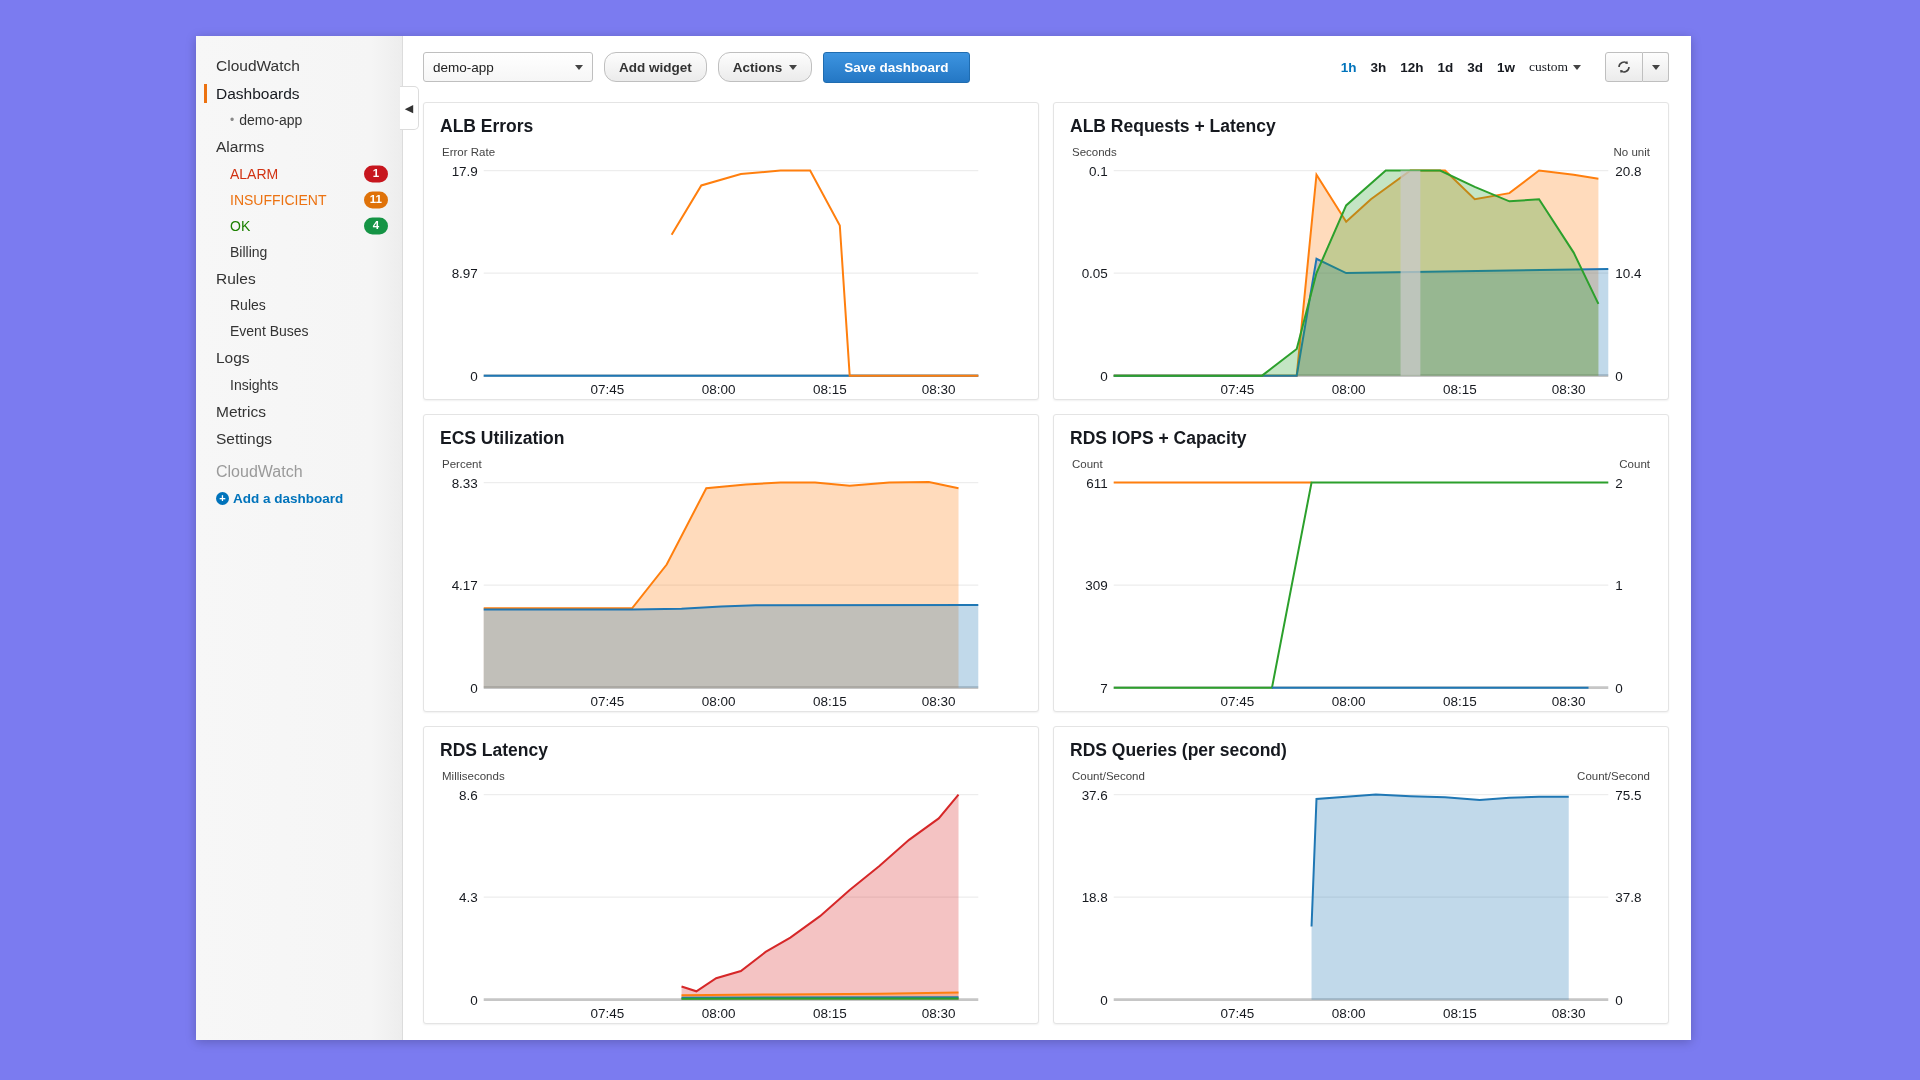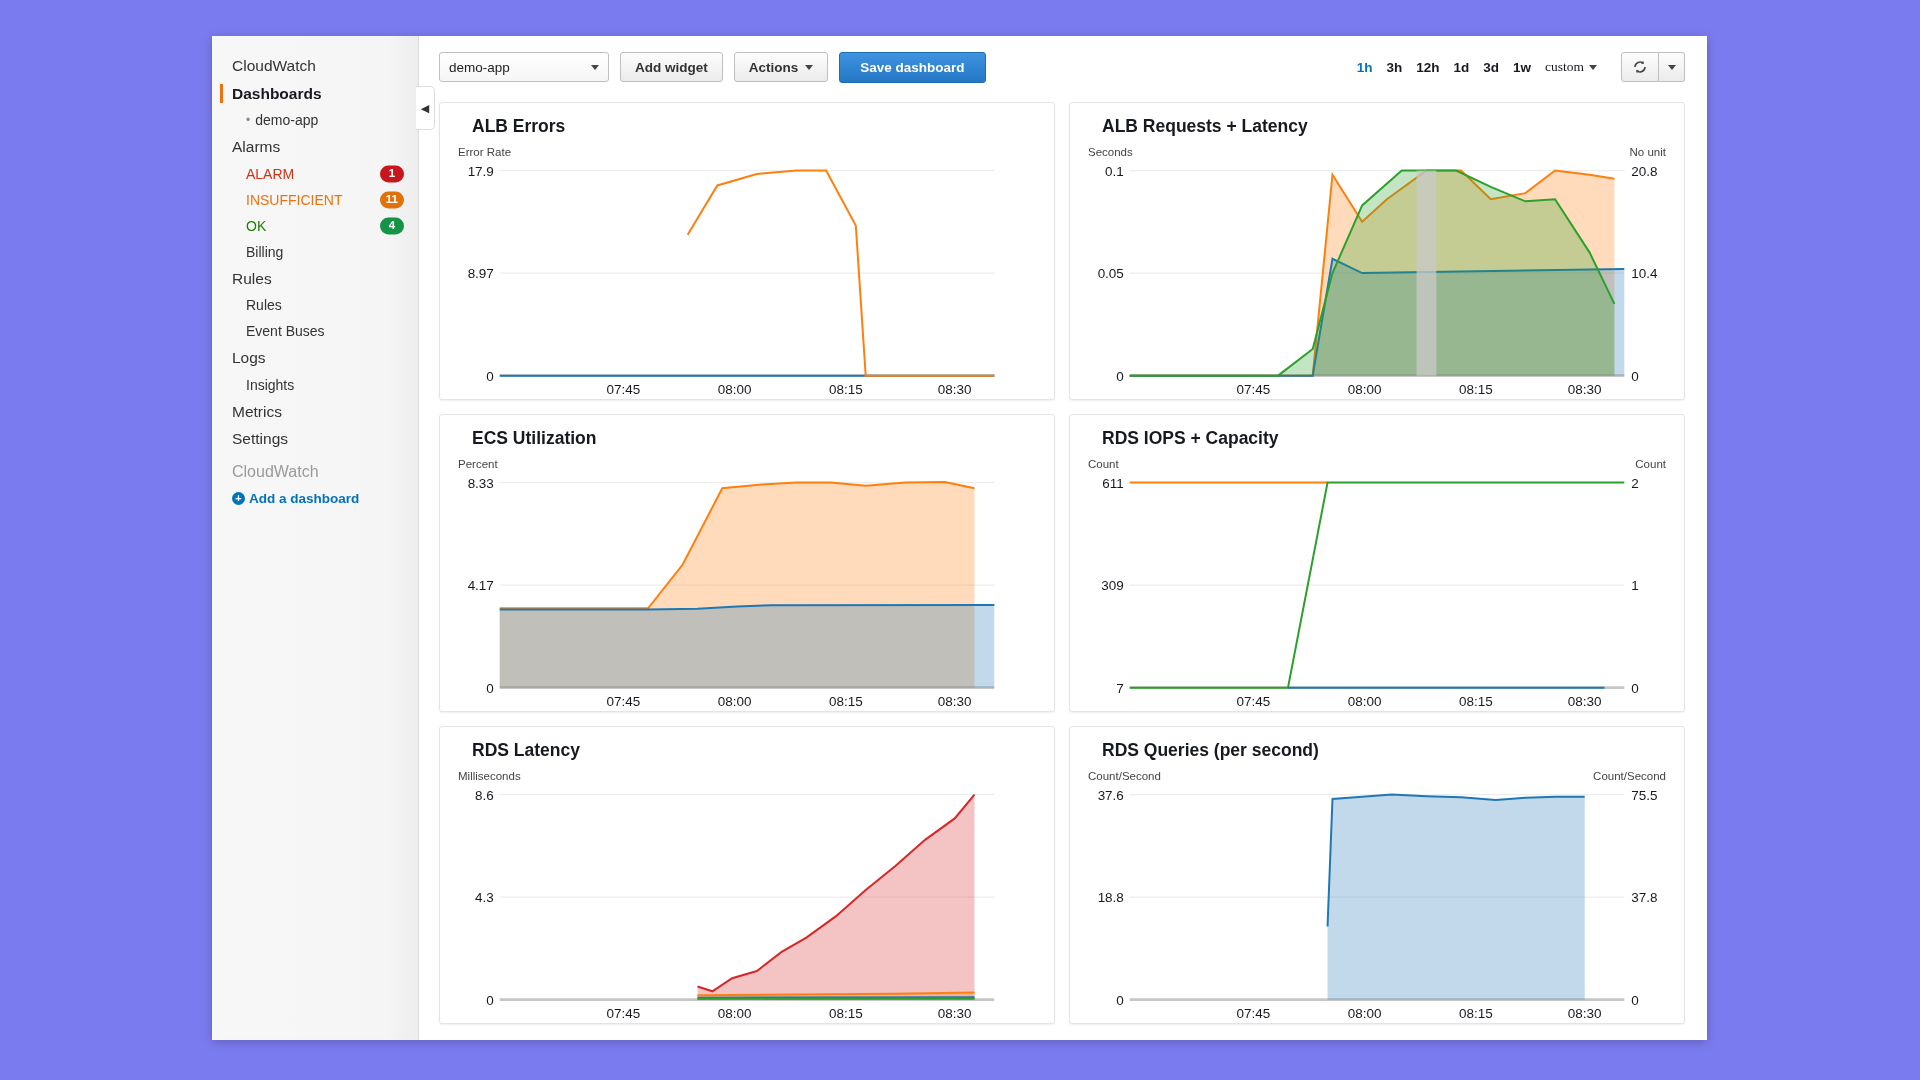--- a/index.html
+++ b/index.html
@@ -4,21 +4,21 @@
 <style>
   * { box-sizing: border-box; }
   html, body { margin:0; padding:0; }
   body {
     width:1920px; height:1080px;
     background:#7b7bf0;
     font-family:"Liberation Sans", sans-serif;
     overflow:hidden;
   }
   #app {
-    position:absolute; left:212px; top:36px;
+    position:absolute; left:196px; top:36px;
     width:1495px; height:1004px;
     background:#ffffff;
     box-shadow:0 2px 10px rgba(0,0,0,.22);
     display:flex;
   }
   
   #sidebar {
     width:207px; flex:0 0 207px; height:100%;
     background:linear-gradient(to right,#f7f7f7 0%,#f5f5f5 85%,#ededed 100%);
     border-right:1px solid #dcdcdc;
@@ -28,21 +28,21 @@
   .nav-item {
     font-size:15.5px; color:#333; line-height:1;
     padding:6px 10px 6px 20px;
     white-space:nowrap;
     display:flex; align-items:center;
     position:relative;
   }
   .nav-item.lvl1 { padding-left:20px; }
   .nav-item.lvl2 { padding-left:34px; font-size:14px; color:#333; }
   .nav-item.active {
-    font-weight:bold; color:#16191f;
+    font-weight:normal; color:#16191f;
   }
   .nav-item.active::before {
     content:""; position:absolute; left:8px; top:4px; bottom:4px;
     width:3px; background:#ec7211;
   }
   .bullet { color:#888; margin-right:5px; font-size:12px; line-height:1; }
   .nav-item .badge {
     position:absolute; right:14px; top:50%; transform:translateY(-50%);
     min-width:24px; height:17px; border-radius:9px;
     color:#fff; font-size:11.5px; font-weight:bold;
@@ -81,21 +81,21 @@
     padding:0 22px 0 20px; gap:11px;
   }
   .select-box {
     width:170px; height:30px; border:1px solid #bfbfbf; border-radius:3px;
     background:linear-gradient(#fff,#f6f6f6);
     display:flex; align-items:center; justify-content:space-between;
     padding:0 9px; font-size:13.5px; color:#222;
   }
   .caret { width:0;height:0;border-left:4.5px solid transparent;border-right:4.5px solid transparent;border-top:5px solid #444; }
   .btn {
-    height:30px; border:1px solid #bfbfbf; border-radius:3px;
+    height:30px; border:1px solid #bfbfbf; border-radius:12px;
     background:linear-gradient(#fdfdfd,#ebebeb);
     font-size:13.5px; font-weight:bold; color:#333;
     display:flex; align-items:center; gap:7px;
     padding:0 14px; white-space:nowrap;
   }
   .btn-primary {
     background:linear-gradient(#3d94e0,#2477c4);
     border:1px solid #1f6cb0; color:#fff;
     padding:0 20px; height:31px; border-radius:3px;
     font-size:13.5px; font-weight:bold;
@@ -122,21 +122,21 @@
     position:absolute; left:20px; top:66px; right:22px; bottom:16px;
     display:grid; grid-template-columns:1fr 1fr; grid-template-rows:1fr 1fr 1fr;
     gap:14px;
   }
   .widget {
     background:#fff; border:1px solid #e4e4e4; border-radius:3px;
     box-shadow:0 1px 2px rgba(0,0,0,.06);
     padding:11px 14px 8px 14px;
     display:flex; flex-direction:column; overflow:hidden;
   }
-  .w-title { font-size:17.5px; font-weight:bold; color:#16191f; margin:2px 0 9px 18px; }
+  .w-title { font-size:17.5px; font-weight:bold; color:#16191f; margin:2px 0 9px 2px; }
   .axis-units { display:flex; justify-content:space-between; font-size:11.5px; color:#444; padding:0 4px 2px 4px; }
   .plot-wrap { flex:1; position:relative; }
   .plot-wrap svg { display:block; width:100%; height:100%; }
 </style>
 </head>
 <body>
 
 <div id="app">
 
   <div id="sidebar">

